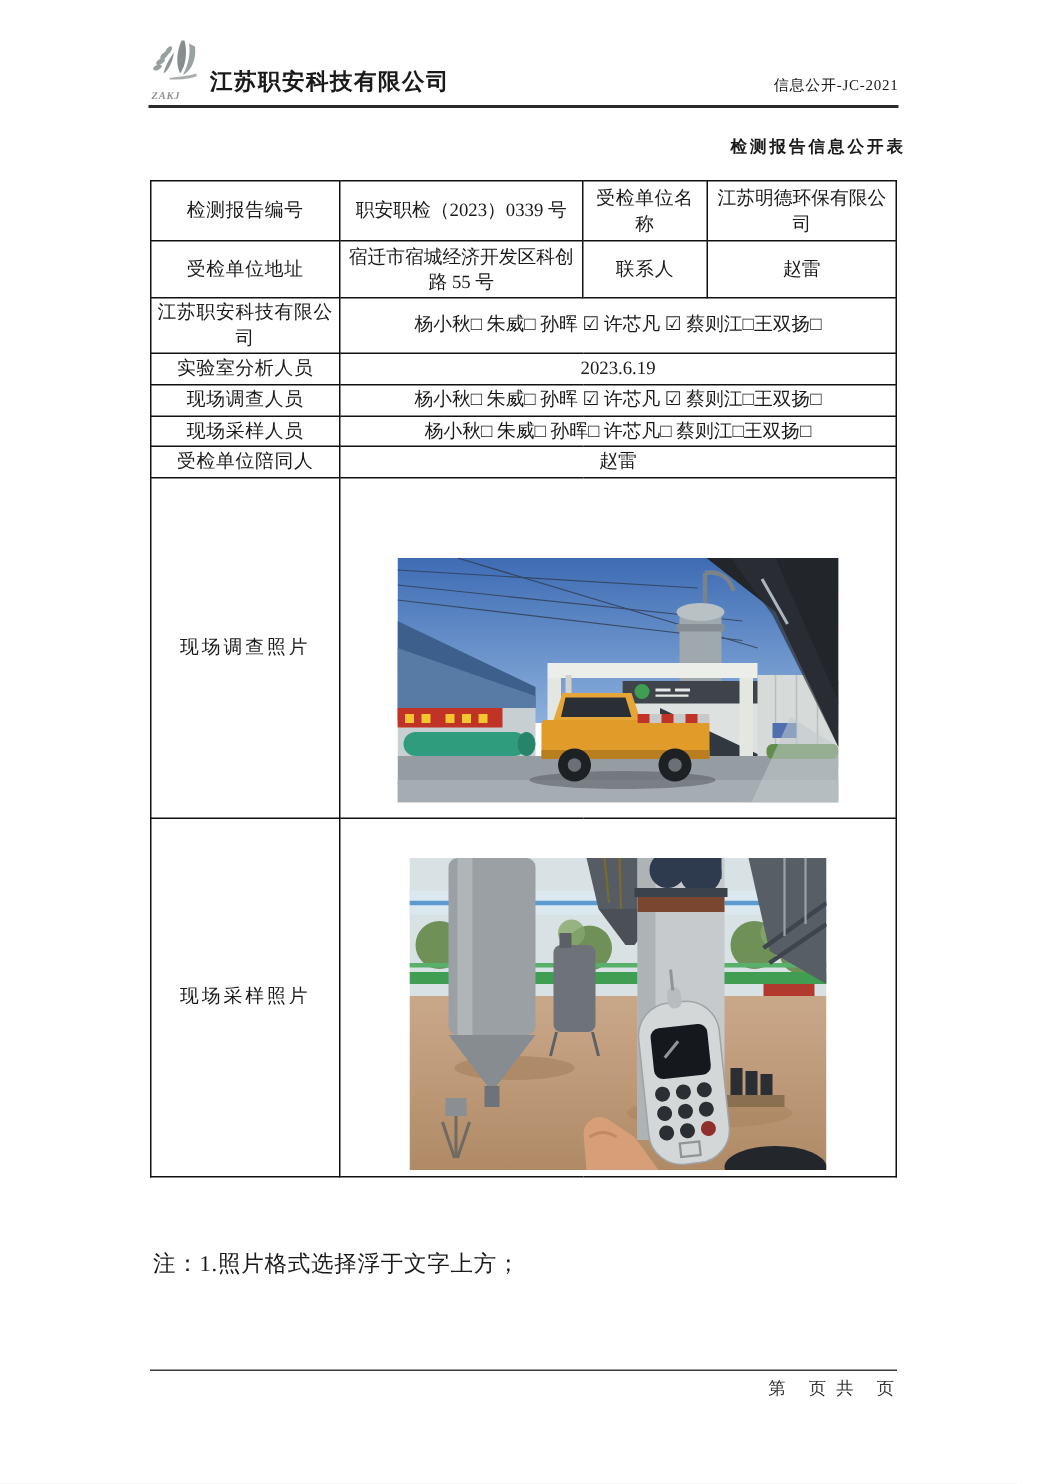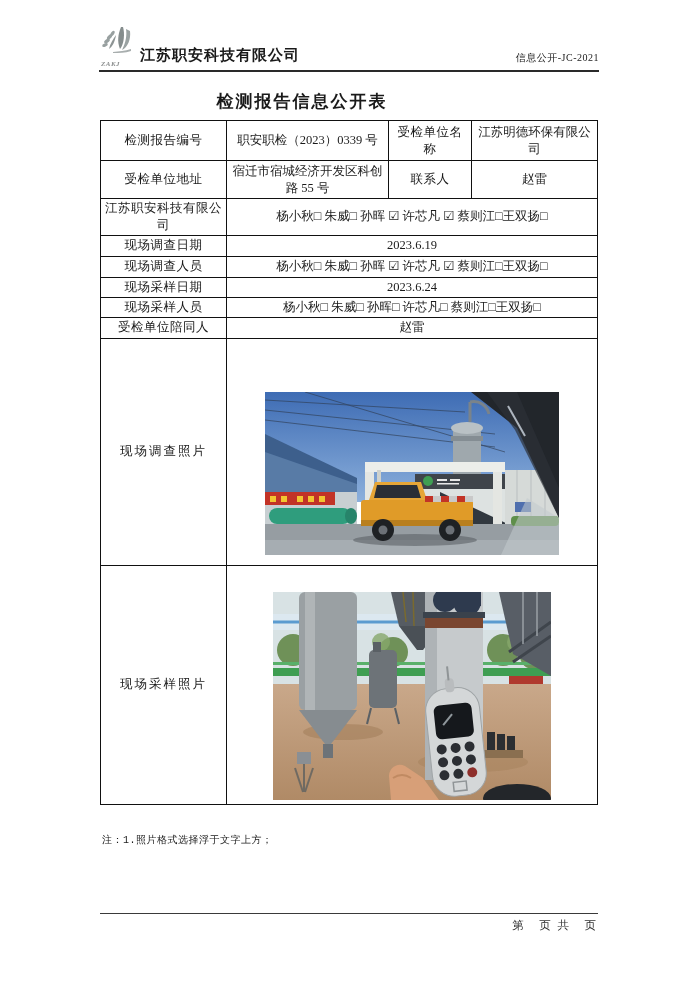--- a/index.html
+++ b/index.html
@@ -13,40 +13,40 @@
     position:absolute; left:99px; top:26px; width:500px; height:46px;
     display:flex; align-items:flex-end;
     border-bottom:2px solid #2a2a2a; padding-bottom:3px;
   }
   .logo-wrap { position:relative; width:38px; height:42px; flex:0 0 auto; }
   .logo-ztext { position:absolute; left:2px; bottom:-1px; font-size:7px; font-style:italic; font-weight:bold; color:#8d9090; letter-spacing:.5px; }
   .company { font-size:15px; font-weight:600; letter-spacing:1px; margin-left:3px; line-height:1; padding-bottom:4px; }
   .doccode { margin-left:auto; font-size:10px; letter-spacing:.5px; line-height:1; padding-bottom:4px; }
   
   .title {
-    position:absolute; left:0; top:90px; width:604px; text-align:center;
-    font-size:17px; font-weight:bold; letter-spacing:2px;
+    position:absolute; left:0; top:90px; width:604px; text-align:right;
+    font-size:11px; font-weight:bold; letter-spacing:2px;
   }
   
   table.form {
     position:absolute; left:100px; top:120px; width:498px;
     border-collapse:collapse; table-layout:fixed;
     font-size:12.5px; line-height:1.35;
   }
   table.form td {
     border:1px solid #111; text-align:center; vertical-align:middle;
     padding:1px 3px; overflow:hidden;
   }
   td.lbl { letter-spacing:.5px; }
   td.photo-lbl { letter-spacing:2px; }
   td.photo-cell { padding:0; vertical-align:top; }
   .ph1 { display:block; margin:43px auto 0; }
   .ph2 { display:block; margin:23px auto 0; }
   
-  .note { position:absolute; left:102px; top:833px; font-size:10px; letter-spacing:.5px;font-family:Liberation Mono, monospace; }
+  .note { position:absolute; left:102px; top:833px; font-size:15px; letter-spacing:.5px; }
   .footer {
     position:absolute; left:100px; top:913px; width:498px;
     border-top:1.5px solid #3a3a3a; text-align:right; padding-top:4px;
     font-size:11.5px; letter-spacing:2px; color:#333;
   }
 </style>
 </head>
 <body>
 
 <div class="page">
@@ -91,30 +91,26 @@
         <td class="lbl">受检单位地址</td>
         <td>宿迁市宿城经济开发区科创路 55 号</td>
         <td class="lbl">联系人</td>
         <td>赵雷</td>
       </tr>
       <tr style="height:21px">
         <td class="lbl">江苏职安科技有限公司</td>
         <td colspan="3">杨小秋□ 朱威□ 孙晖 ☑ 许芯凡 ☑ 蔡则江□王双扬□</td>
       </tr>
       <tr style="height:21px">
-        <td class="lbl">现场调查日期</td>
+        <td class="lbl">实验室分析人员</td>
         <td colspan="3">2023.6.19</td>
       </tr>
       <tr style="height:21px">
         <td class="lbl">现场调查人员</td>
         <td colspan="3">杨小秋□ 朱威□ 孙晖 ☑ 许芯凡 ☑ 蔡则江□王双扬□</td>
-      </tr>
-      <tr style="height:20px">
-        <td class="lbl">现场采样日期</td>
-        <td colspan="3">2023.6.24</td>
       </tr>
       <tr style="height:20px">
         <td class="lbl">现场采样人员</td>
         <td colspan="3">杨小秋□ 朱威□ 孙晖□ 许芯凡□ 蔡则江□王双扬□</td>
       </tr>
       <tr style="height:21px">
         <td class="lbl">受检单位陪同人</td>
         <td colspan="3">赵雷</td>
       </tr>
 

